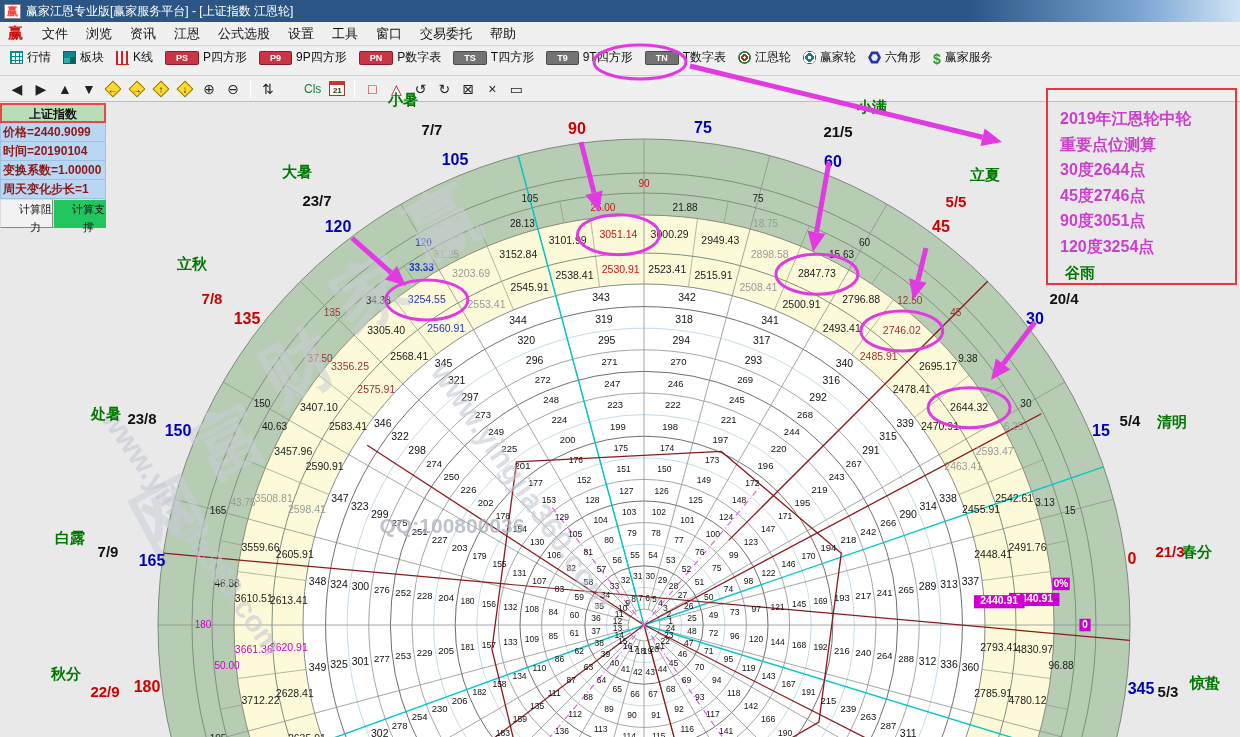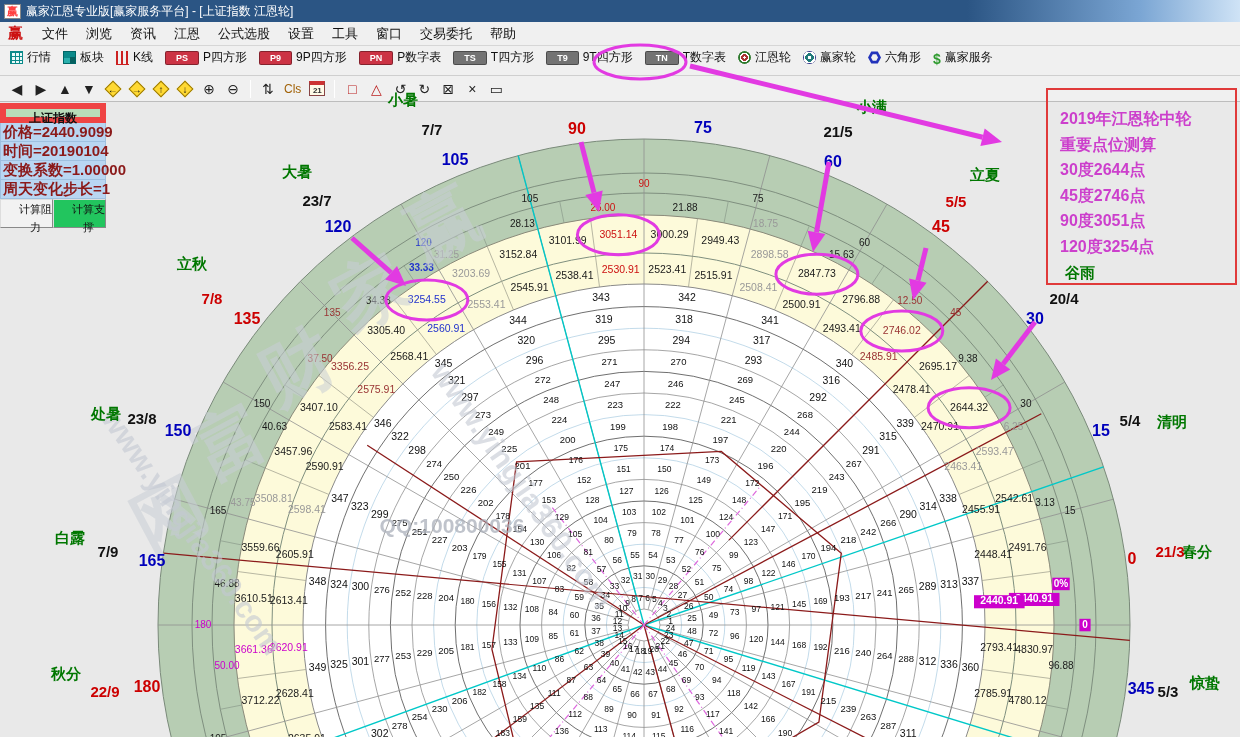--- a/index.html
+++ b/index.html
@@ -32,29 +32,29 @@
     clip-path:polygon(25% 3%,75% 3%,100% 50%,75% 97%,25% 97%,0 50%); }
   .ic-dollar { color:#2d9a2d; font-weight:bold; font-size:14px; width:auto; }
   .toolbar2 { height:26px; background:#f0f0f0; border-bottom:1px solid #bdbdbd; display:flex;
     align-items:center; gap:2px; padding-left:6px; font-size:14px; color:#222; }
   .t2 { width:22px; height:20px; display:inline-flex; align-items:center; justify-content:center; cursor:default; }
   .t2.reddish { color:#bb2222; }
   .t2-sep { width:1px; height:18px; background:#bbb; border-right:1px solid #fff; margin:0 4px; }
   .diamond { width:12px; height:12px; background:#ffd933; border:1px solid #997700; transform:rotate(45deg);
     display:inline-flex; align-items:center; justify-content:center; }
   .diamond span { transform:rotate(-45deg); font-size:10px; font-weight:bold; color:#111; }
-  .t2-txt { font-size:12px; color:#a16207; width:auto; padding:0 3px; }
+  .t2-txt { font-size:12px; color:#15803d; width:auto; padding:0 3px;margin-left:20px; }
   .cal { width:16px; height:15px; border:1px solid #884444; background:#fffbe8; font-size:8px; font-weight:bold;
     color:#333; display:inline-flex; align-items:flex-end; justify-content:center; border-top:4px solid #cc3333; }
   .canvas { position:absolute; left:0; top:102px; width:1240px; height:635px; background:#e9e9e9; }
   .panel { position:absolute; left:0; top:1px; width:106px; font-size:11px; z-index:3; }
-  .panel-header { background:#b9dcb9; border:6px solid #ef4444; color:#111; font-weight:bold;
+  .panel-header { background:#b9dcb9; border:2px solid #ef4444; color:#111; font-weight:bold;
     text-align:center; height:20px; line-height:19px; font-size:12px; }
   .panel-row { background:#b9d6f2; border:1px solid #9fc0e0; border-top:none; color:#8b1a1a;
-    height:19px; line-height:18px; padding-left:2px; white-space:nowrap; font-weight:bold; font-size:15px; }
+    height:19px; line-height:18px; padding-left:2px; white-space:nowrap; font-weight:bold; font-size:12px; }
   .panel-btns { display:flex; }
   .panel-btn { flex:1; height:29px; line-height:18px; text-align:center; font-size:11px; cursor:default;
     border:1px outset #ddd; background:#f2f2f2; color:#111;padding-left:18px; }
   .panel-btn.green { background:#22c55e; }
   #overlay { position:absolute; left:0; top:0; width:1240px; height:737px; z-index:5; pointer-events:none; }
   .redbox { position:absolute; left:1046px; top:88px; width:191px; height:197px; border:2px solid #e03a3a;
     z-index:6; padding:16px 0 0 12px; }
   .redbox div { color:#cc3fcc; font-size:16px; font-weight:bold; line-height:25.5px; white-space:nowrap; }
 </style>
 </head>

